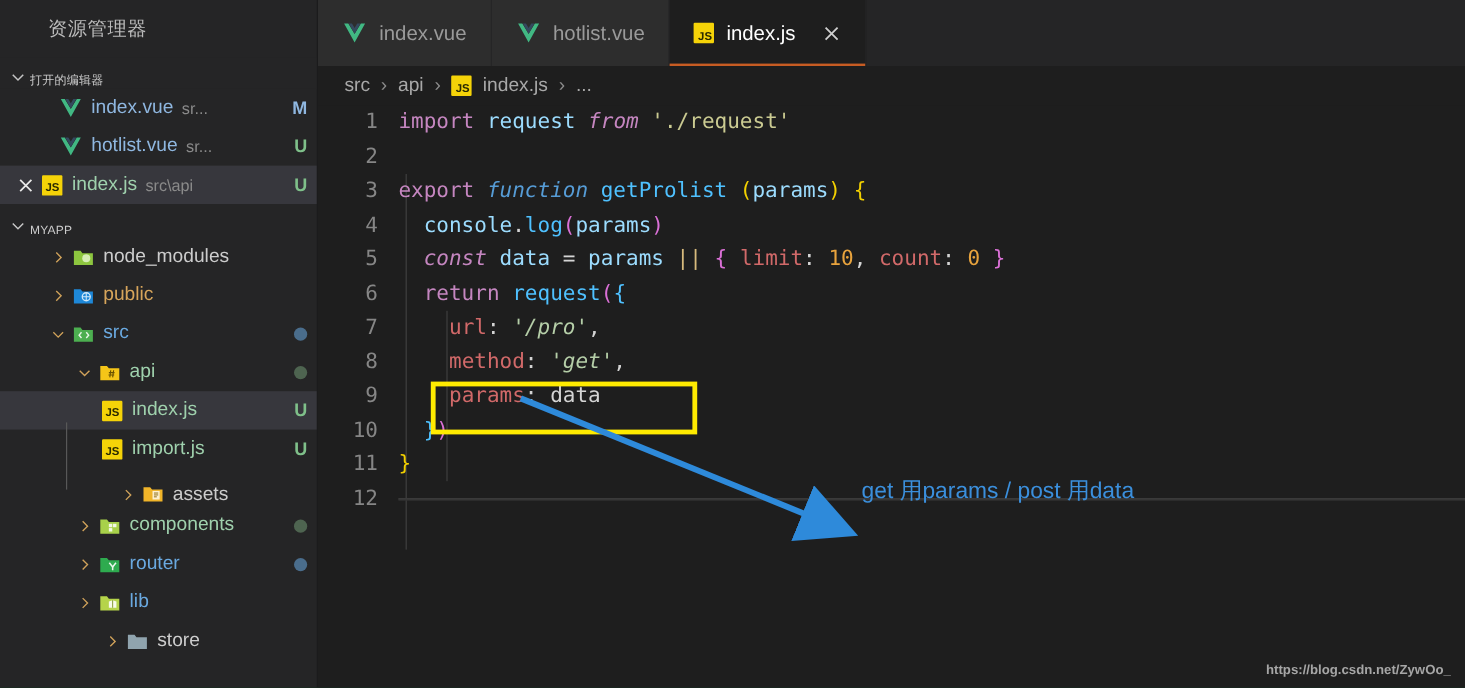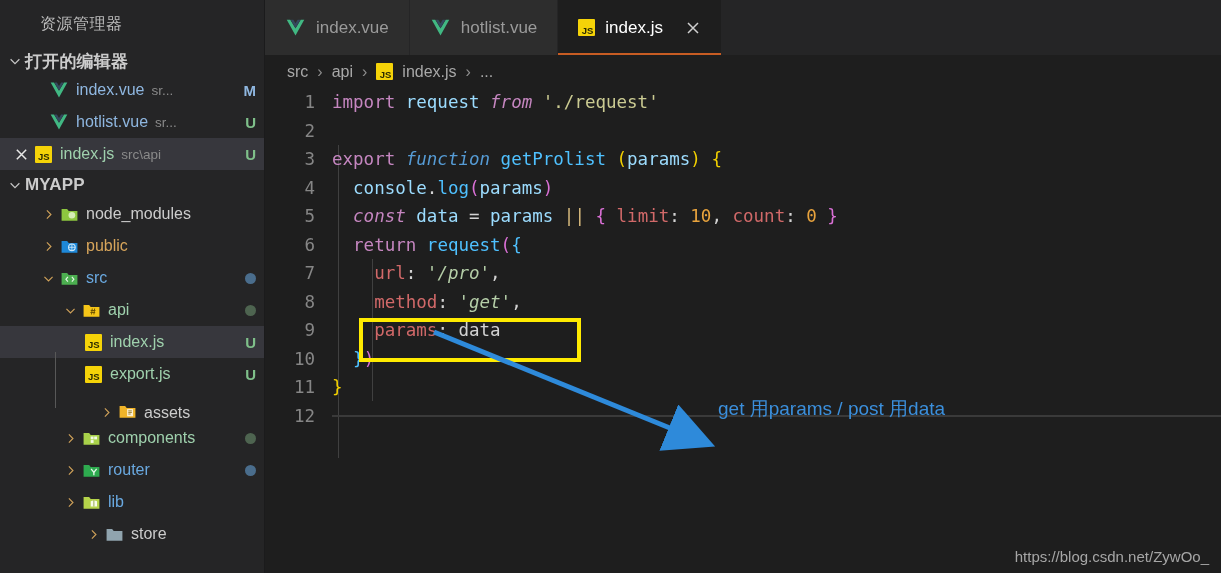--- a/index.html
+++ b/index.html
@@ -28,24 +28,24 @@
   .sb-title {
     height: 48px;
     display: flex; align-items: center;
     padding-left: 40px;
     color: #bbbbbb;
     font-size: 16px;
     letter-spacing: .5px;
   }
   .sb-section {
     height: 26px;
-    display: flex; align-items: center;
+    display: flex; align-items: flex-end;
     color: #cccccc;
-    font-size: 17px;
-    font-weight: bold;
+    font-size: 10px;
+    font-weight: normal;
     padding-left: 5px;
     letter-spacing: .2px;
   }
   .sb-section.open-editors { background: #252526; }
   .twisty {
     width: 20px; height: 20px;
     display: inline-flex; align-items: center; justify-content: center;
     color: #c5c5c5;
     flex: 0 0 20px;
   }
@@ -269,23 +269,24 @@
     position: absolute;
     left: 0; top: 0;
     width: 1221px; height: 573px;
     z-index: 6;
     pointer-events: none;
   }
   .watermark {
     position: absolute;
     right: 12px; bottom: 8px;
     color: #a6a6a6;
-    font-size: 15px;
+    font-size: 11px;
     z-index: 7;
     font-family: "Liberation Sans", sans-serif;
+    font-weight: bold;
   }
 </style>
 </head>
 <body>
 
 <div id="app">
 
   <div class="sidebar">
 
     <div class="sb-title">资源管理器</div>
@@ -416,21 +417,21 @@
           <span class="js-ico">JS</span>
         </span>
       <span class="name n-js">index.js</span>
       <span class="badge b-u">U</span>
     </div>
 
     <div class="row" style="padding-left:82px;">
       <span class="ico">
           <span class="js-ico">JS</span>
         </span>
-      <span class="name n-js">export.js</span>
+      <span class="name n-js">import.js</span>
       <span class="badge b-u">U</span>
     </div>
 
     <div class="row" style="padding-left:96px;align-items:flex-end;">
       <span class="twisty">
         <svg width="13" height="13" viewBox="0 0 16 16">
             <path d="M6 3 L11 8 L6 13" fill="none" stroke="#d0a25a" stroke-width="1.4"></path>
           </svg>
       </span>
       <span class="ico">

